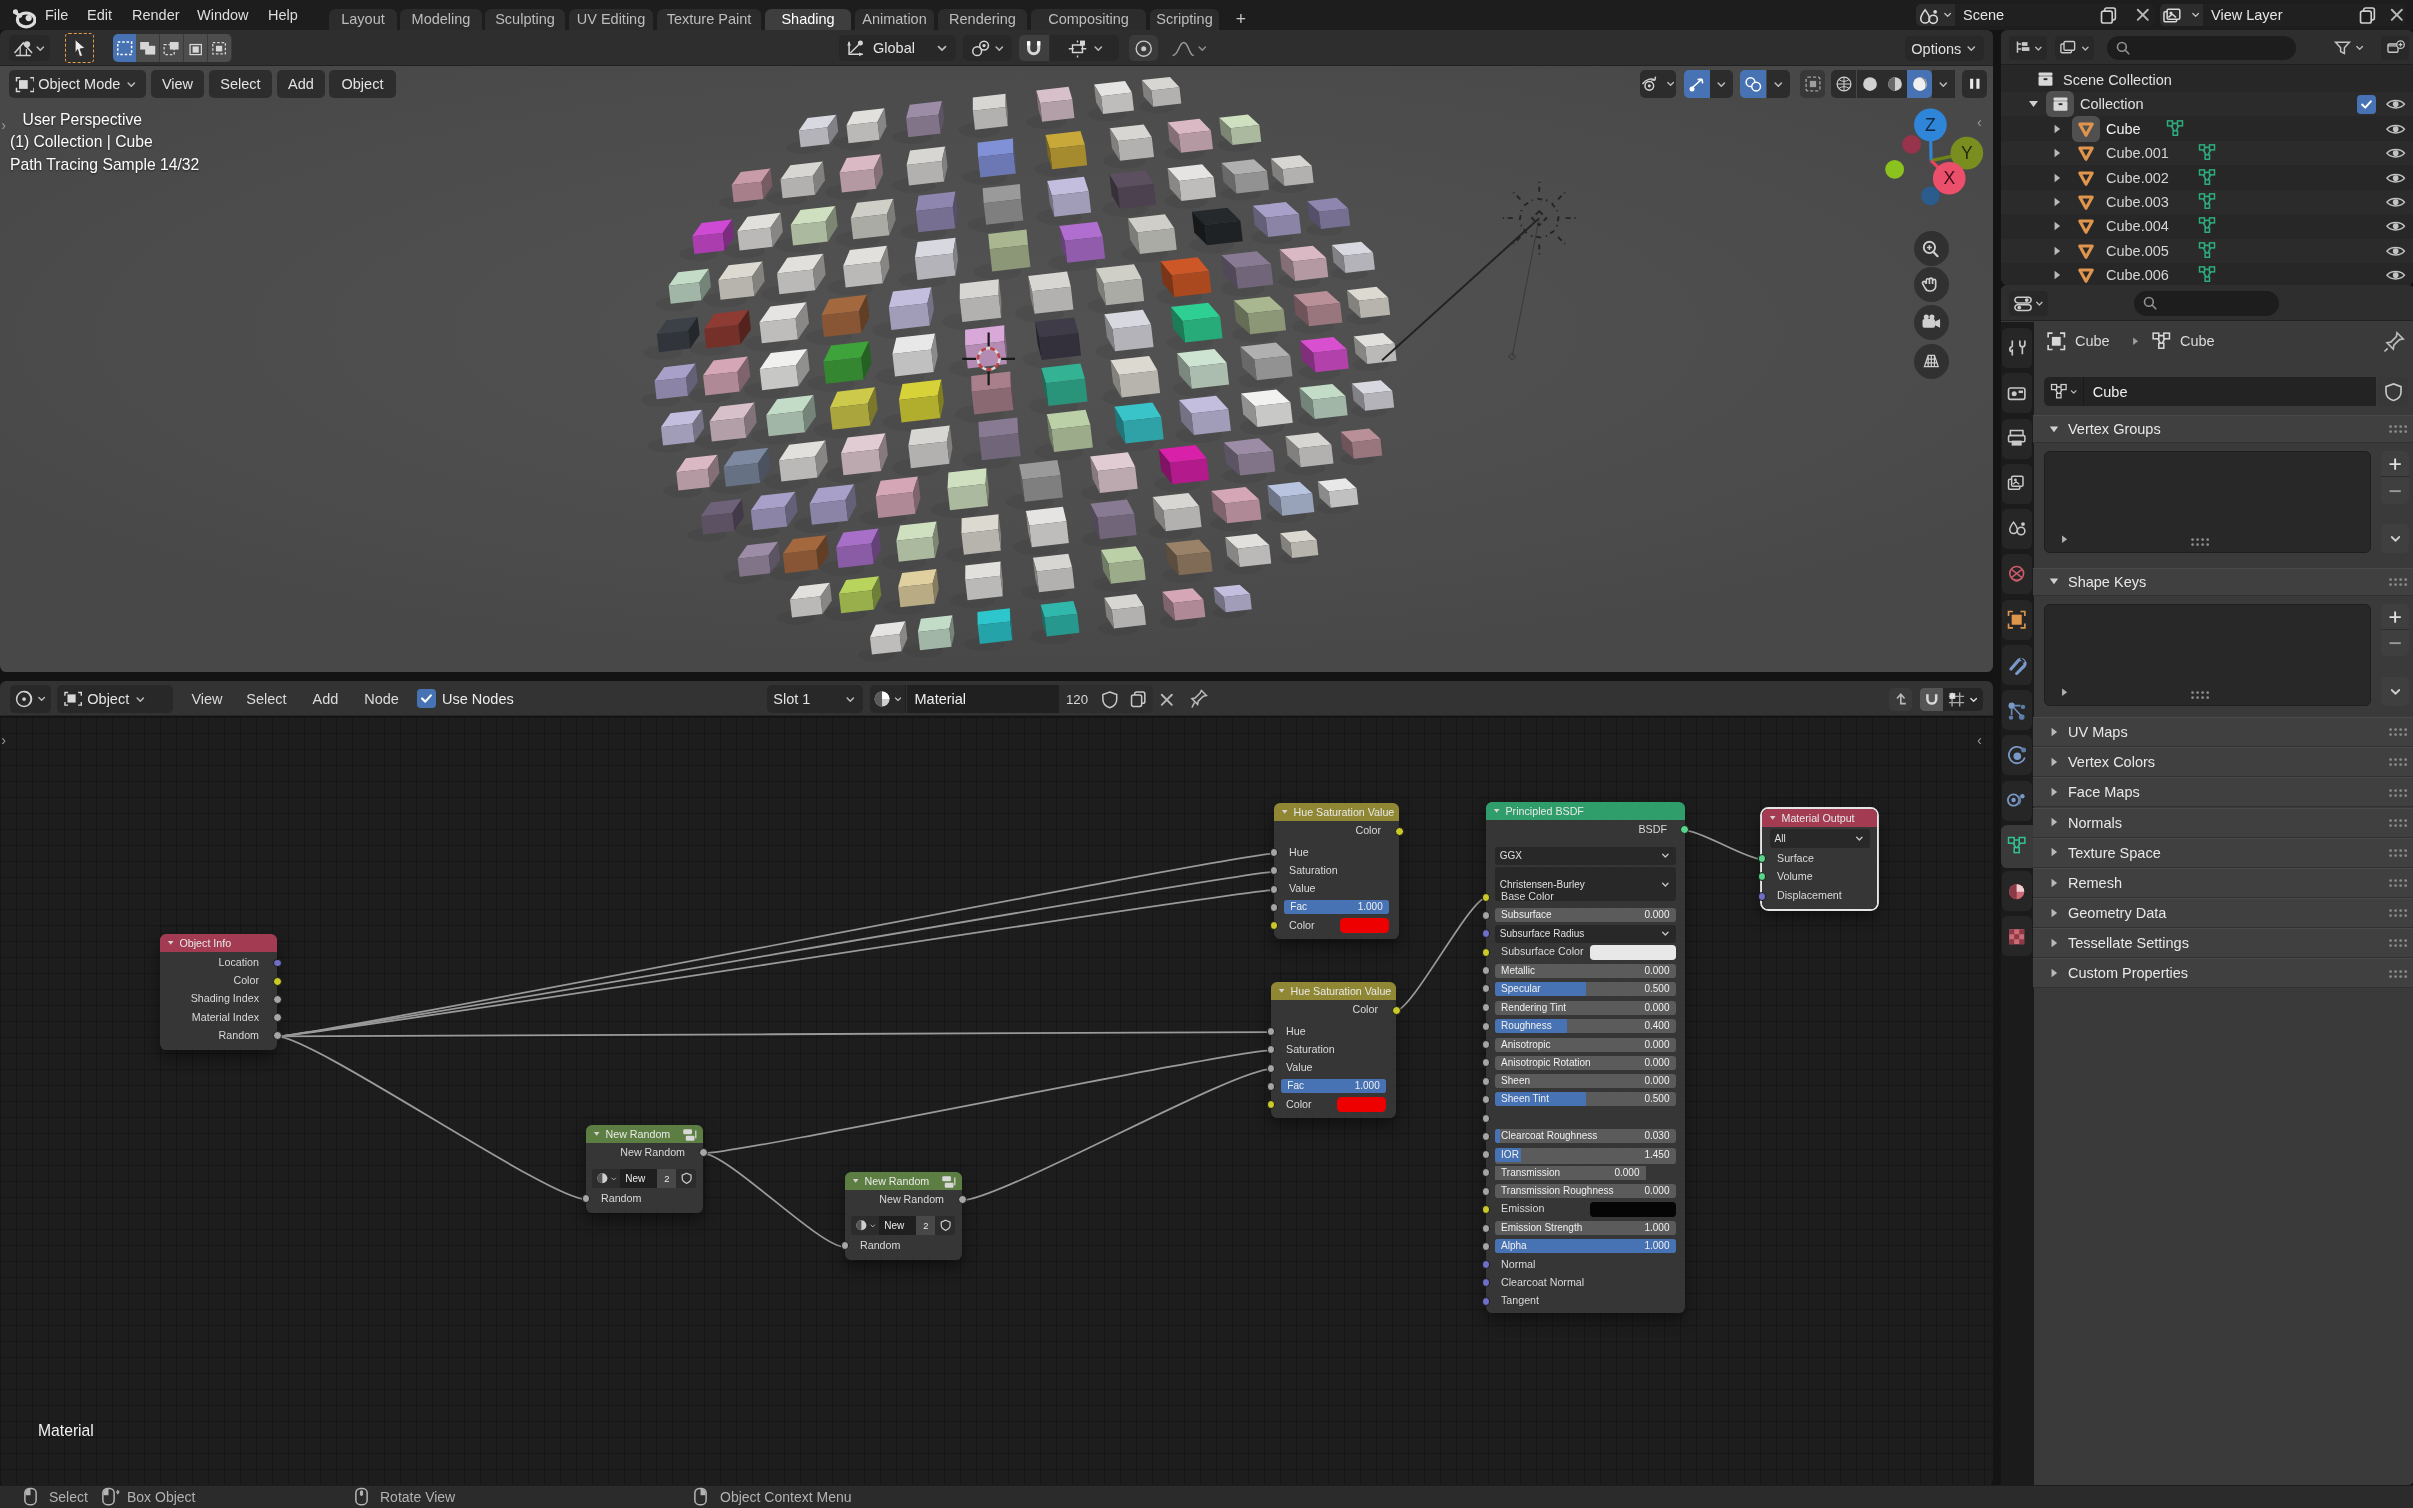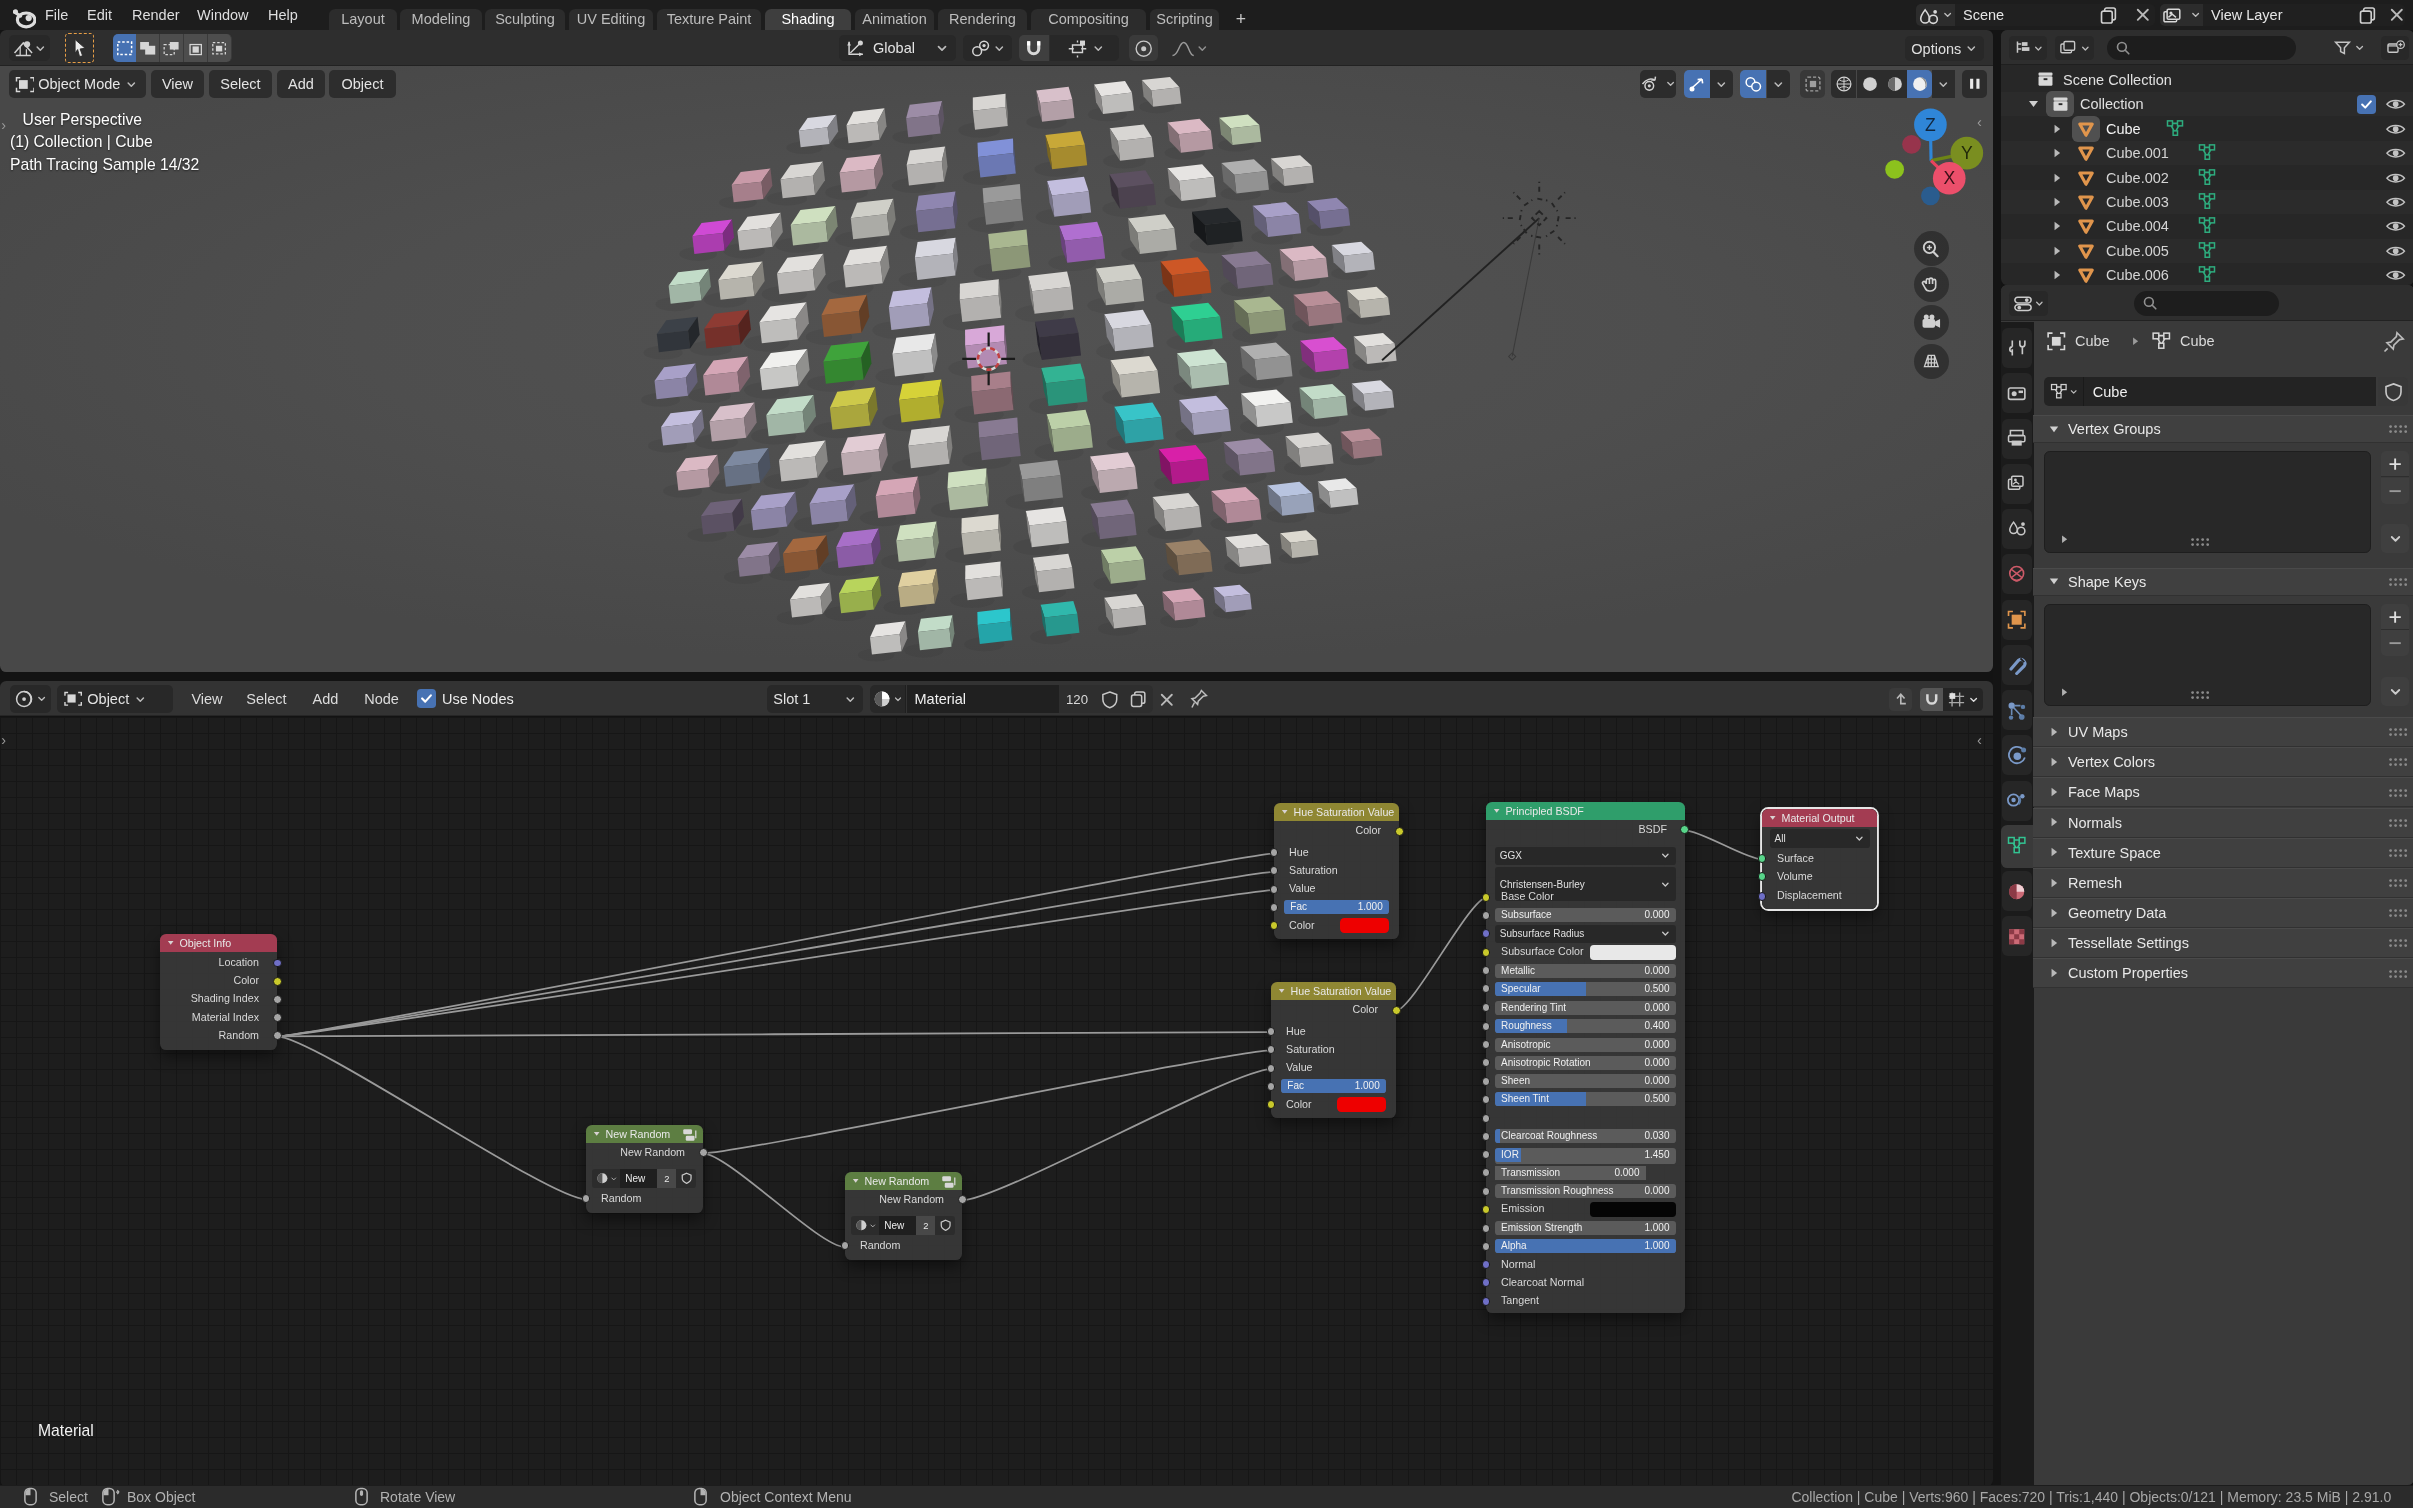--- a/index.html
+++ b/index.html
@@ -2051,14 +2051,13 @@
       </svg>
     </div>
 <div style="position:absolute;left:380px;top:1485px;height:23px;display:flex;align-items:center;font-size:14px;color:#b2b2b2;">Rotate View</div>
 <div style="position:absolute;left:693px;top:1486px;width:21.4px;height:21.4px;display:flex;align-items:center;">
       <svg width="20" height="19" viewBox="0 0 32 30" style="">
         <rect x="3" y="2" width="18" height="26" rx="7" fill="none" stroke="#b4b4b4" stroke-width="2.4"></rect>
         <path d="M20 8 a8 7 0 0 0 -8 -5.5 V13 H20 Z" fill="#b4b4b4"></path>
       </svg>
     </div>
 <div style="position:absolute;left:720px;top:1485px;height:23px;display:flex;align-items:center;font-size:14px;color:#b2b2b2;">Object Context Menu</div>
-<div style="position:absolute;left:1508px;top:1485px;width:892px;height:23px;display:flex;align-items:center;justify-content:flex-end;padding-right:8.8px;font-size:14px;color:#a8a8a8;">Collection | Cube | Verts:960 | Faces:720 | Tris:1,440 | Objects:0/121 | Memory: 23.5 MiB | 2.91.0</div>
 </div>
 
 </body></html>

